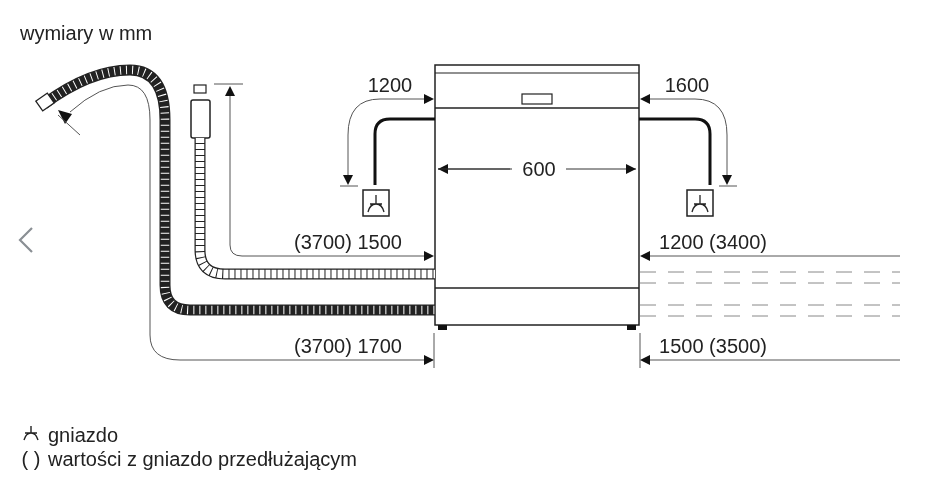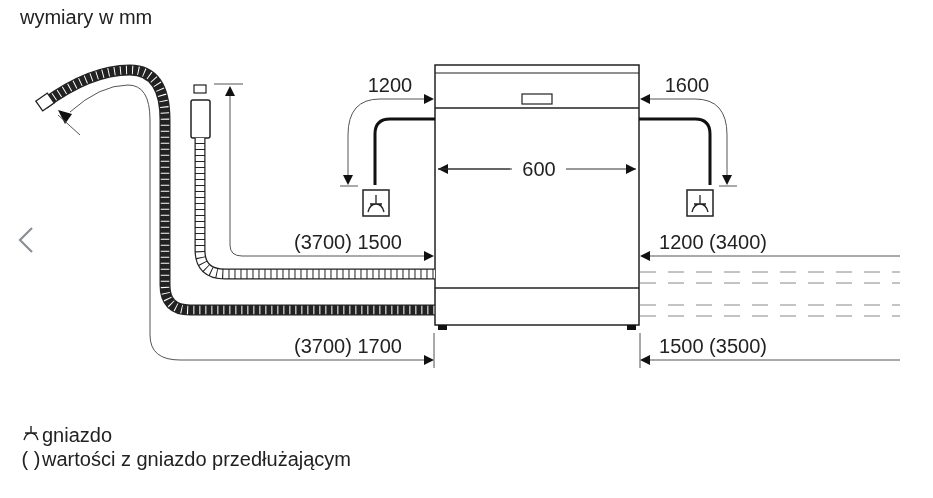--- a/index.html
+++ b/index.html
@@ -1,20 +1,20 @@
 <!DOCTYPE html>
 <html><head>
 <meta charset="utf-8">
 <style>
   html, body { margin:0; padding:0; background:#ffffff; }
   body { width:933px; height:498px; position:relative; overflow:hidden;
          font-family: "Liberation Sans", sans-serif; color:#222; }
-  .title { position:absolute; left:20px; top:6px; font-size:20px; color:#222; }
+  .title { position:absolute; left:20px; top:22px; font-size:20px; color:#222; }
   .legend { position:absolute; left:20px; top:423px; font-size:20px; line-height:24px; color:#222; }
-  .legend .row { display:flex; align-items:flex-start; }
+  .legend .row { display:flex; align-items:flex-start; gap:6px; }
   .legend .sym { display:inline-block; width:22px; text-align:center; }
   .nav-prev { position:absolute; left:10px; top:222px; width:30px; height:36px; cursor:pointer; }
   svg.diagram { position:absolute; left:0; top:0; }
   .lbl { font-family:"Liberation Sans", sans-serif; font-size:20px; fill:#222; }
 </style>
 </head>
 <body>
 
 <div class="title">wymiary w mm</div>
 

